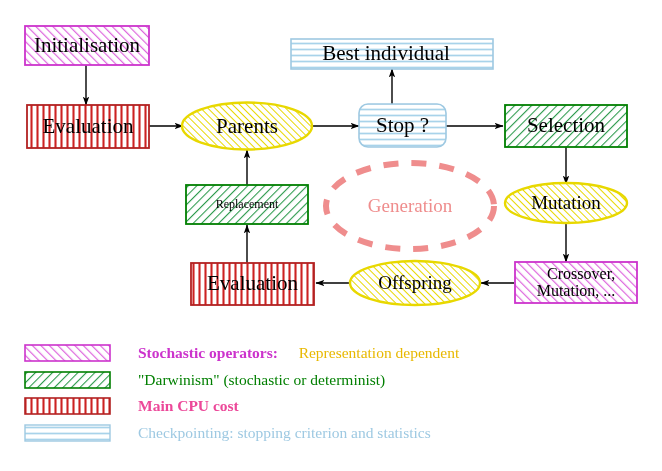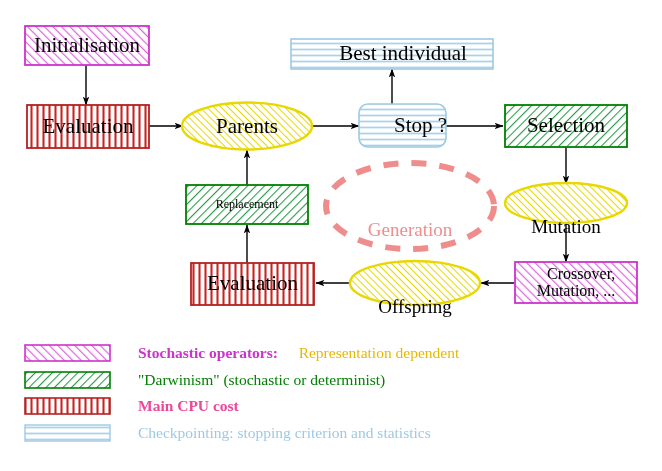--- a/index.html
+++ b/index.html
@@ -31,21 +31,21 @@
     display: flex;
     align-items: center;
     justify-content: center;
     text-align: right;
     color: #000000;
     pointer-events: none;
     line-height: 1.02;
     white-space: pre-line;
   }
   .lbl-22 { font-size: 21px; }
-  .lbl-20 { font-size: 19px; margin-top: 24px; }
+  .lbl-20 { font-size: 19px; }
   .lbl-16 { font-size: 12px; }
   .lbl-14 { font-size: 16px; }
   .legend-text {
     position: absolute;
     font-size: 15.5px;
     font-family: "Liberation Serif", "DejaVu Serif", serif;
     white-space: nowrap;
     margin-left: 16px;
   }
   .legend-text b { font-weight: bold; }
@@ -131,23 +131,23 @@
     <rect x="25" y="398" width="85" height="16" fill="url(#hatch-red)" stroke="#b22222" stroke-width="1.6"></rect>
     <rect x="25" y="425" width="85" height="16" fill="url(#hatch-blue)" stroke="#9ec9e2" stroke-width="1.4"></rect>
   </svg>
 
   <div class="node-label lbl-22" style="left:25px; top:26px; width:124px; height:39px;">Initialisation</div>
 
   <div class="node-label lbl-22" style="left:27px; top:105px; width:122px; height:43px;">Evaluation</div>
 
   <div class="node-label lbl-22" style="left:182px; top:103px; width:130px; height:47px;">Parents</div>
 
-  <div class="node-label lbl-22" style="left:302px; top:39px; width:202px; height:30px;">Best individual</div>
+  <div class="node-label lbl-22" style="left:285px; top:39px; width:202px; height:30px;">Best individual</div>
 
-  <div class="node-label lbl-22" style="left:359px; top:104px; width:87px; height:43px;padding-left:18px;">Stop ?</div>
+  <div class="node-label lbl-22" style="left:359px; top:104px; width:87px; height:43px;">Stop ?</div>
 
   <div class="node-label lbl-22" style="left:505px; top:105px; width:122px; height:42px;">Selection</div>
 
   <div class="node-label lbl-20" style="left:505px; top:183px; width:122px; height:40px;">Mutation</div>
 
   <div class="node-label lbl-14" style="left:515px; top:262px; width:122px; height:41px;">Crossover,
 Mutation, ...</div>
 
   <div class="node-label lbl-20" style="left:350px; top:261px; width:130px; height:44px;">Offspring</div>
 

